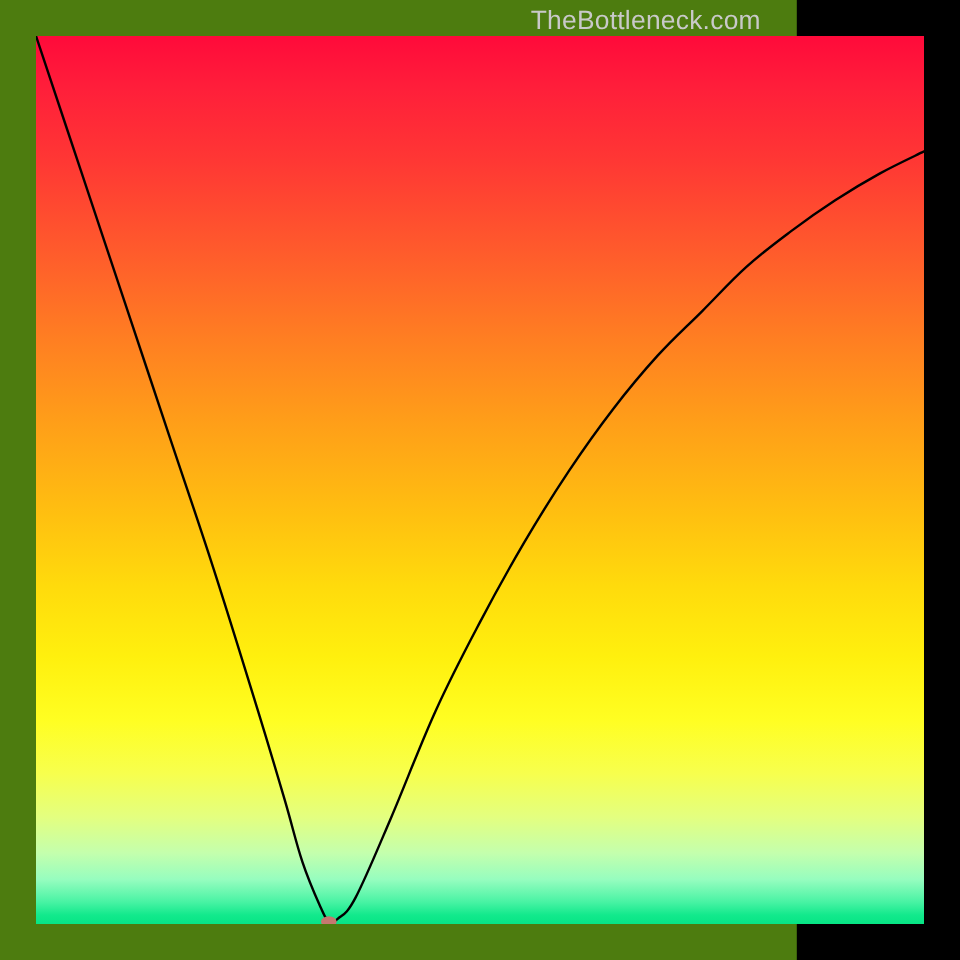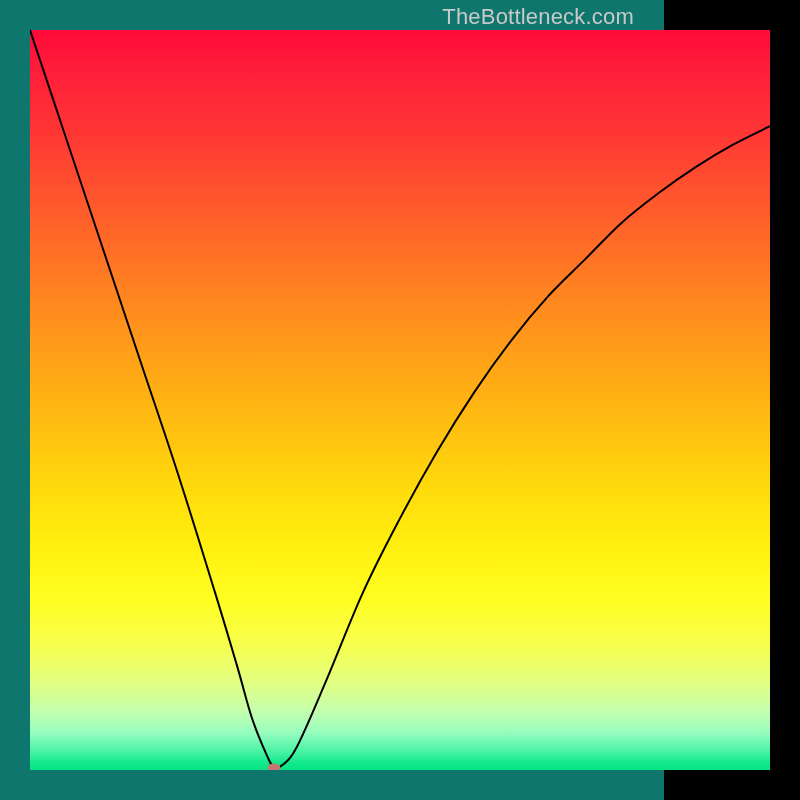--- a/index.html
+++ b/index.html
@@ -8,21 +8,21 @@
     width: 800px;
     height: 800px;
     background: #000;
     overflow: hidden;
     font-family: Arial, Helvetica, sans-serif;
   }
   .outer {
     position: relative;
     width: 664px;
     height: 800px;
-    background: #0f766e;
+    background: #4d7c0f;
   }
   .plot-area {
     position: absolute;
     left: 30px;
     top: 30px;
     width: 740px;
     height: 740px;
     overflow: hidden;
   }
   .gradient {

